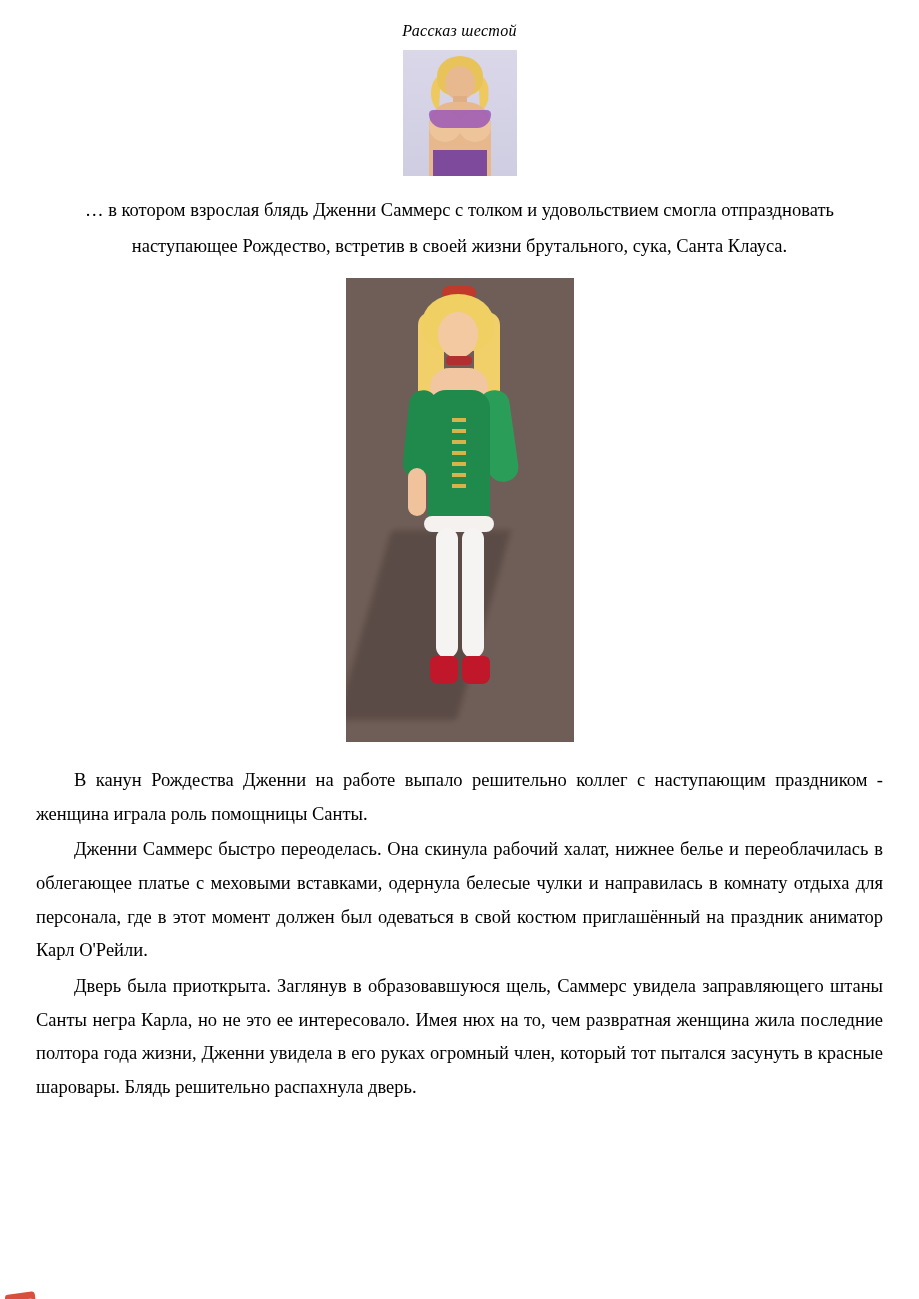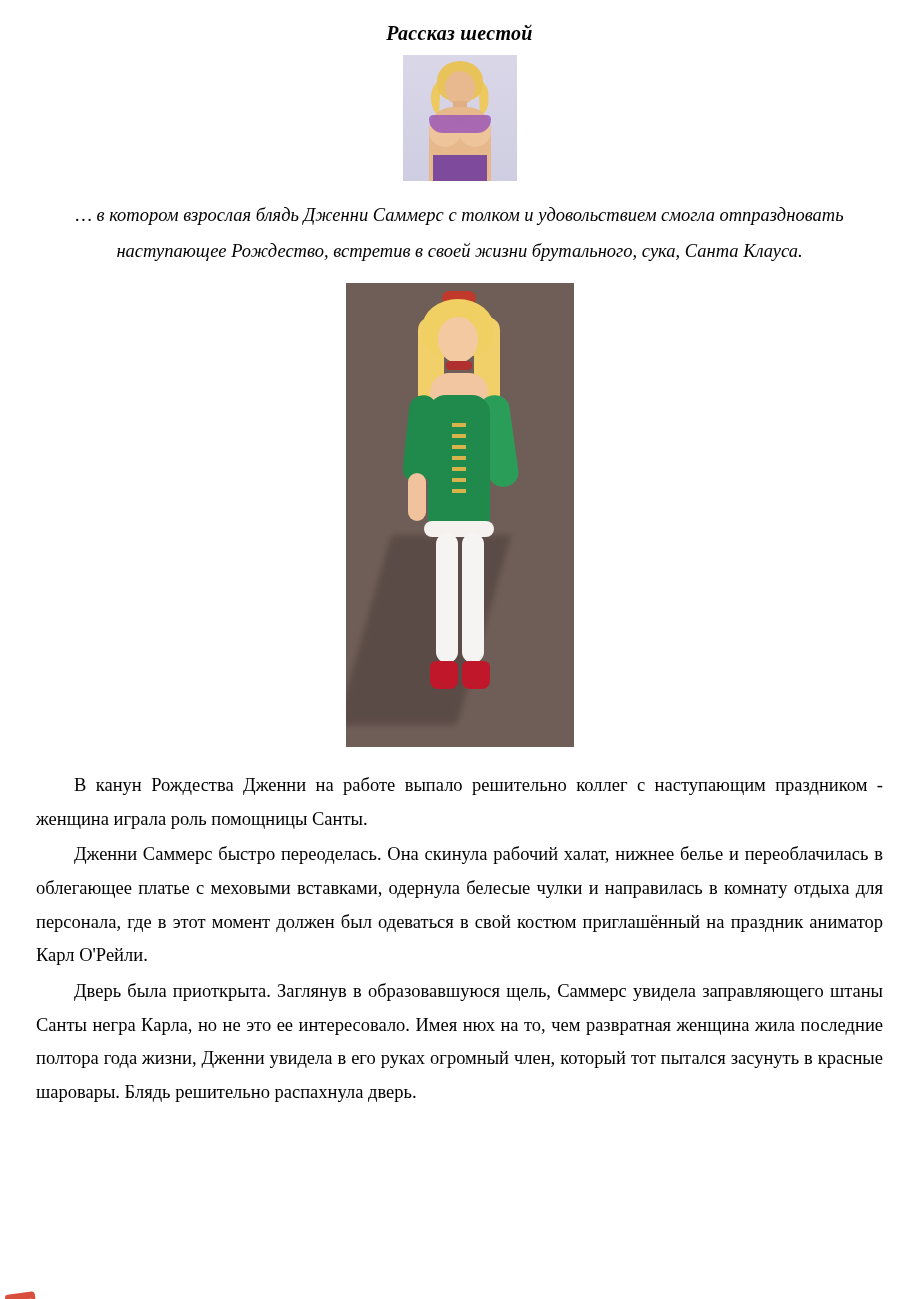--- a/index.html
+++ b/index.html
@@ -18,22 +18,22 @@
   .page {
     position: relative;
     width: 919px;
     height: 1299px;
     padding: 0;
     box-sizing: border-box;
   }
   .title {
     text-align: center;
     font-style: italic;
-    font-weight: bold;
-    font-size: 20px;
+    font-weight: normal;
+    font-size: 16px;
     margin: 22px 0 10px 0;
     letter-spacing: 0.3px;
   }
 
   
   .avatar-wrap {
     display: flex;
     justify-content: center;
     margin-top: 4px;
   }
@@ -98,21 +98,20 @@
   }
   .av-skirt {
     position: absolute;
     left: 30px; top: 100px;
     width: 54px; height: 26px;
     background: #7d4a9c;
   }
 
   
   .lead {
-    font-style: italic;
     text-align: center;
     font-size: 18.5px;
     line-height: 1.95;
     margin: 16px 72px 0 72px;
   }
 
   
   .illus-wrap {
     display: flex;
     justify-content: center;

